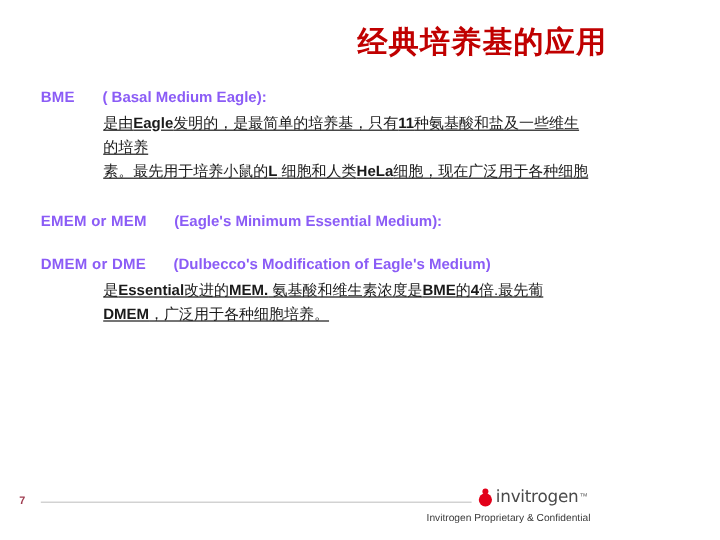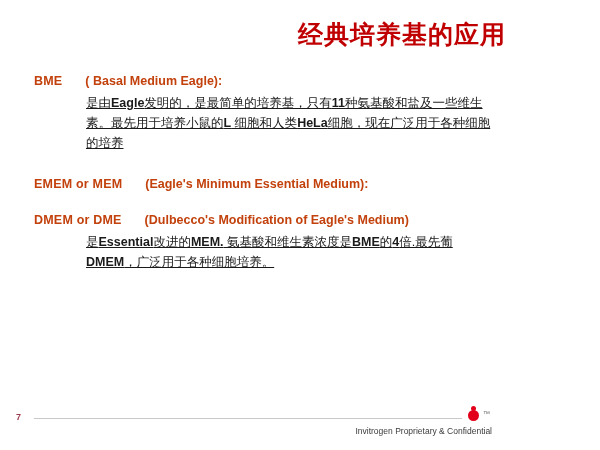--- a/index.html
+++ b/index.html
@@ -35,21 +35,21 @@
   .content {
     position: absolute;
     left: 34px;
     top: 72px;
     width: 540px;
   }
   .section {
     margin-bottom: 18px;
   }
   .section-heading {
-    color: #c2410c;
+    color: #8b5cf6;
     font-weight: bold;
     font-size: 12.5px;
     line-height: 18px;
     white-space: nowrap;
   }
   .heading-abbr {
     letter-spacing: 0.2px;
   }
   .heading-gap {
     display: inline-block;
@@ -164,22 +164,22 @@
   <div class="content">
 
     <div class="section" id="sec-bme">
       <div class="section-heading">
         <span class="heading-abbr">BME</span>
         <span class="heading-gap"></span>
         <span class="heading-full">( Basal Medium Eagle):</span>
       </div>
       <div class="section-body">
         <span class="ln">是由<b>Eagle</b>发明的，是最简单的培养基，只有<b>11</b>种氨基酸和盐及一些维生</span>
+        <span class="ln">的培养</span>
         <span class="ln">素。最先用于培养小鼠的<b>L</b> 细胞和人类<b>HeLa</b>细胞，现在广泛用于各种细胞</span>
-        <span class="ln">的培养</span>
       </div>
     </div>
 
     <div class="section" id="sec-emem">
       <div class="section-heading">
         <span class="heading-abbr">EMEM or MEM</span>
         <span class="heading-gap"></span>
         <span class="heading-full">(Eagle's Minimum Essential Medium):</span>
       </div>
     </div>
@@ -199,18 +199,19 @@
   </div>
 
   <div class="footer">
     <div class="page-number">7</div>
     <div class="footer-rule"></div>
     <div class="brand">
       <span class="brand-mark">
         <span class="dot"></span>
         <span class="drop"></span>
       </span>
+      <span class="brand-name">invitrogen</span>
       <span class="brand-tm">™</span>
     </div>
     <div class="confidential">Invitrogen Proprietary &amp; Confidential</div>
   </div>
 
 </div>
 
 </body></html>

